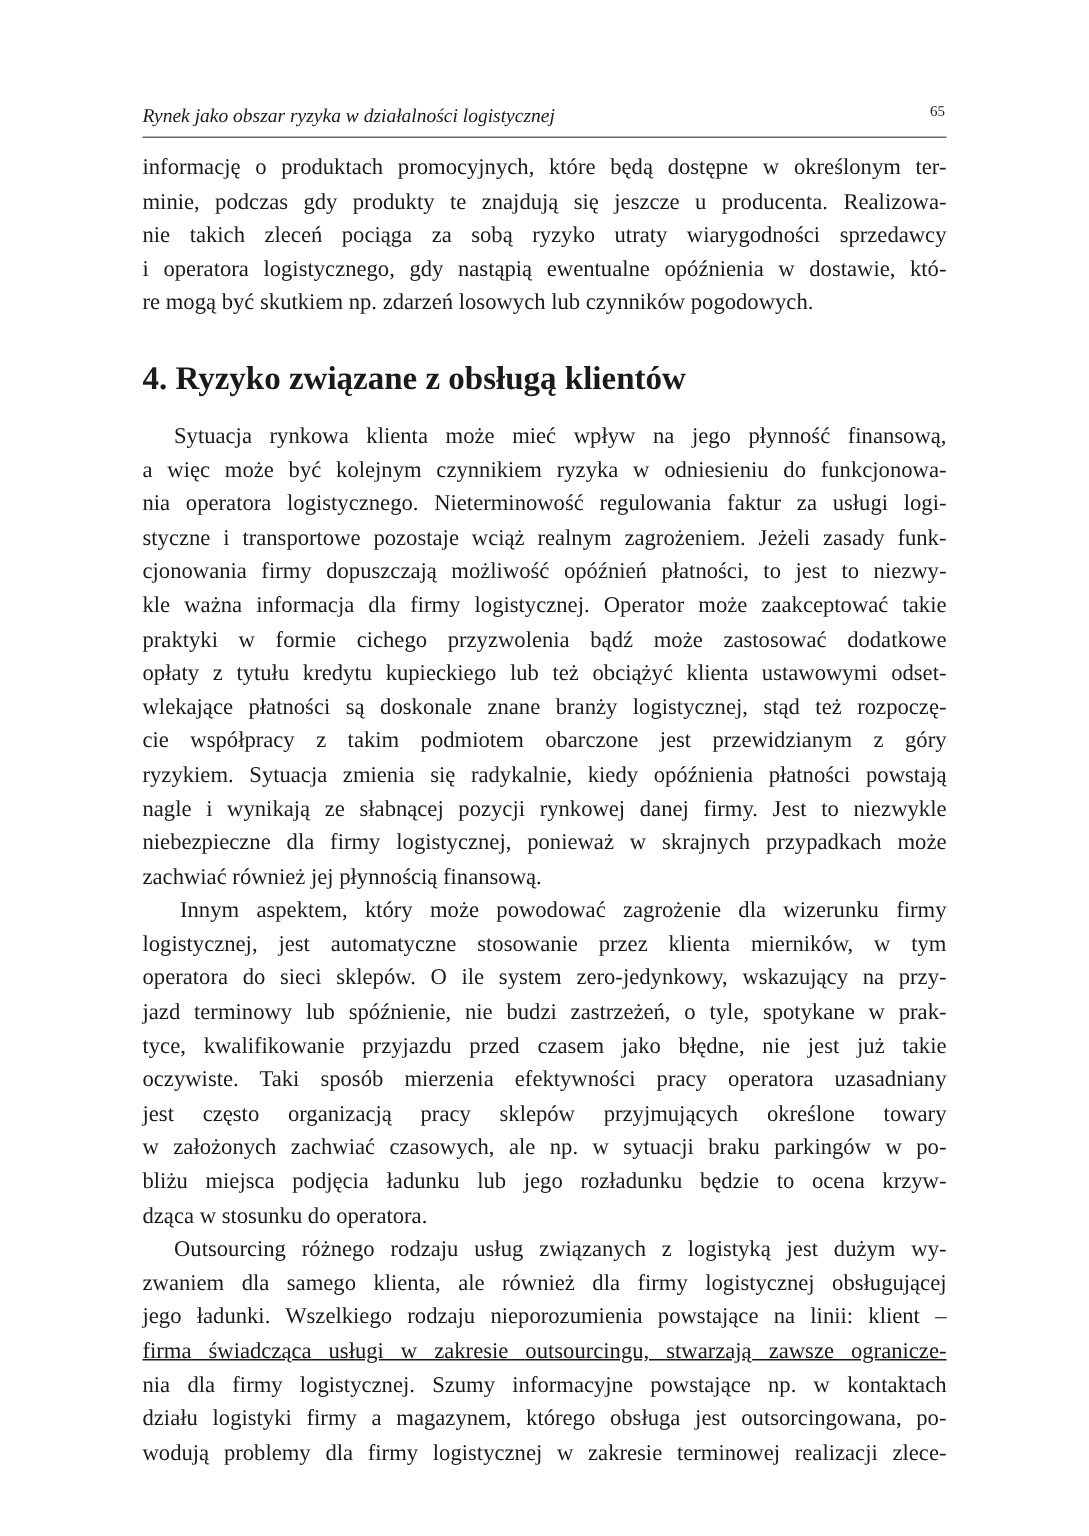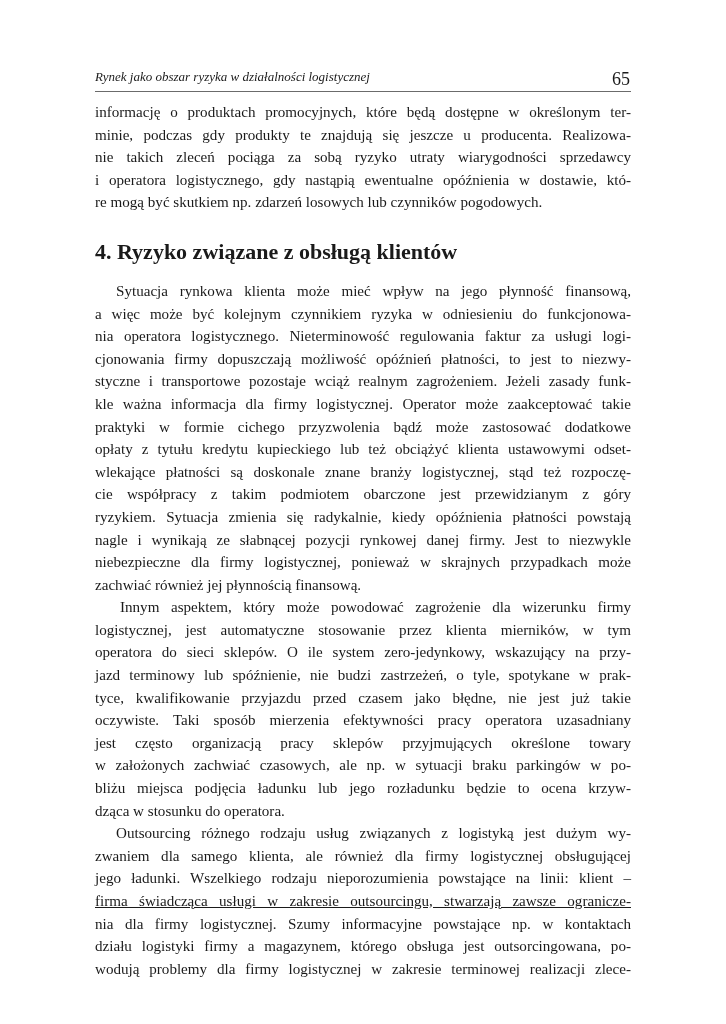--- a/index.html
+++ b/index.html
@@ -2,21 +2,21 @@
 <html><head>
 <meta charset="utf-8">
 <style>
   html, body { margin: 0; padding: 0; background: #ffffff; }
   body { width: 726px; height: 1024px; position: relative; overflow: hidden; }
   .page { position: absolute; left: 95px; top: 0; width: 536px; color: #1a1a1a;
           font-family: "DejaVu Serif", "Liberation Serif", serif; }
   .running-head { position: absolute; top: 69px; left: 0; width: 536px; height: 18px;
                   font-family: "Liberation Serif", serif; font-size: 13px; }
   .running-title { position: absolute; left: 0; right: 40px; font-style: italic; }
-  .page-number { position: absolute; right: 1px; top: 0; font-size: 18px; }
+  .page-number { position: absolute; right: 1px; top: 0; font-size: 10px; }
   .head-rule { position: absolute; top: 91px; left: 0; width: 536px; height: 1px; background: #6b6b6b; }
   .body { position: absolute; top: 101px; left: 0; width: 536px; font-family: "Liberation Serif", serif;
           font-size: 15.1px; line-height: 22.6px; text-align: justify; hyphens: manual; }
   .body p { margin: 0; }
   h2.section { margin: 26px 0 16px 0; font-family: "Liberation Serif", serif; font-weight: bold;
                font-size: 22px; line-height: 24px; }
   .line { display: block; text-align: justify; text-align-last: justify; white-space: nowrap; }
   .line.last { text-align-last: left; }
   .line.first-indent { padding-left: 21px; }
   .line.first-indent2 { padding-left: 25px; }
@@ -41,22 +41,22 @@
       <span class="line" style="white-space: normal; text-align: justify; text-align-last: justify;">i operatora logistycznego, gdy nastąpią ewentualne opóźnienia w dostawie, któ-</span>
       <span class="line last">re mogą być skutkiem np. zdarzeń losowych lub czynników pogodowych.</span>
     </p>
 
     <h2 class="section">4. Ryzyko związane z obsługą klientów</h2>
 
     <p>
       <span class="line first-indent" style="white-space: normal; text-align: justify; text-align-last: justify;">Sytuacja rynkowa klienta może mieć wpływ na jego płynność finansową,</span>
       <span class="line" style="white-space: normal; text-align: justify; text-align-last: justify;">a więc może być kolejnym czynnikiem ryzyka w odniesieniu do funkcjonowa-</span>
       <span class="line" style="white-space: normal; text-align: justify; text-align-last: justify;">nia operatora logistycznego. Nieterminowość regulowania faktur za usługi logi-</span>
+      <span class="line" style="white-space: normal; text-align: justify; text-align-last: justify;">styczne i transportowe pozostaje wciąż realnym zagrożeniem. Jeżeli zasady funk-</span>
       <span class="line" style="white-space: normal; text-align: justify; text-align-last: justify;">cjonowania firmy dopuszczają możliwość opóźnień płatności, to jest to niezwy-</span>
-      <span class="line" style="white-space: normal; text-align: justify; text-align-last: justify;">styczne i transportowe pozostaje wciąż realnym zagrożeniem. Jeżeli zasady funk-</span>
       <span class="line" style="white-space: normal; text-align: justify; text-align-last: justify;">kle ważna informacja dla firmy logistycznej. Operator może zaakceptować takie</span>
       <span class="line" style="white-space: normal; text-align: justify; text-align-last: justify;">praktyki w formie cichego przyzwolenia bądź może zastosować dodatkowe</span>
       <span class="line" style="white-space: normal; text-align: justify; text-align-last: justify;">opłaty z tytułu kredytu kupieckiego lub też obciążyć klienta ustawowymi odset-</span>
       <span class="line" style="white-space: normal; text-align: justify; text-align-last: justify;">wlekające płatności są doskonale znane branży logistycznej, stąd też rozpoczę-</span>
       <span class="line" style="white-space: normal; text-align: justify; text-align-last: justify;">cie współpracy z takim podmiotem obarczone jest przewidzianym z góry</span>
       <span class="line" style="white-space: normal; text-align: justify; text-align-last: justify;">ryzykiem. Sytuacja zmienia się radykalnie, kiedy opóźnienia płatności powstają</span>
       <span class="line" style="white-space: normal; text-align: justify; text-align-last: justify;">nagle i wynikają ze słabnącej pozycji rynkowej danej firmy. Jest to niezwykle</span>
       <span class="line" style="white-space: normal; text-align: justify; text-align-last: justify;">niebezpieczne dla firmy logistycznej, ponieważ w skrajnych przypadkach może</span>
       <span class="line last">zachwiać również jej płynnością finansową.</span>
     </p>

